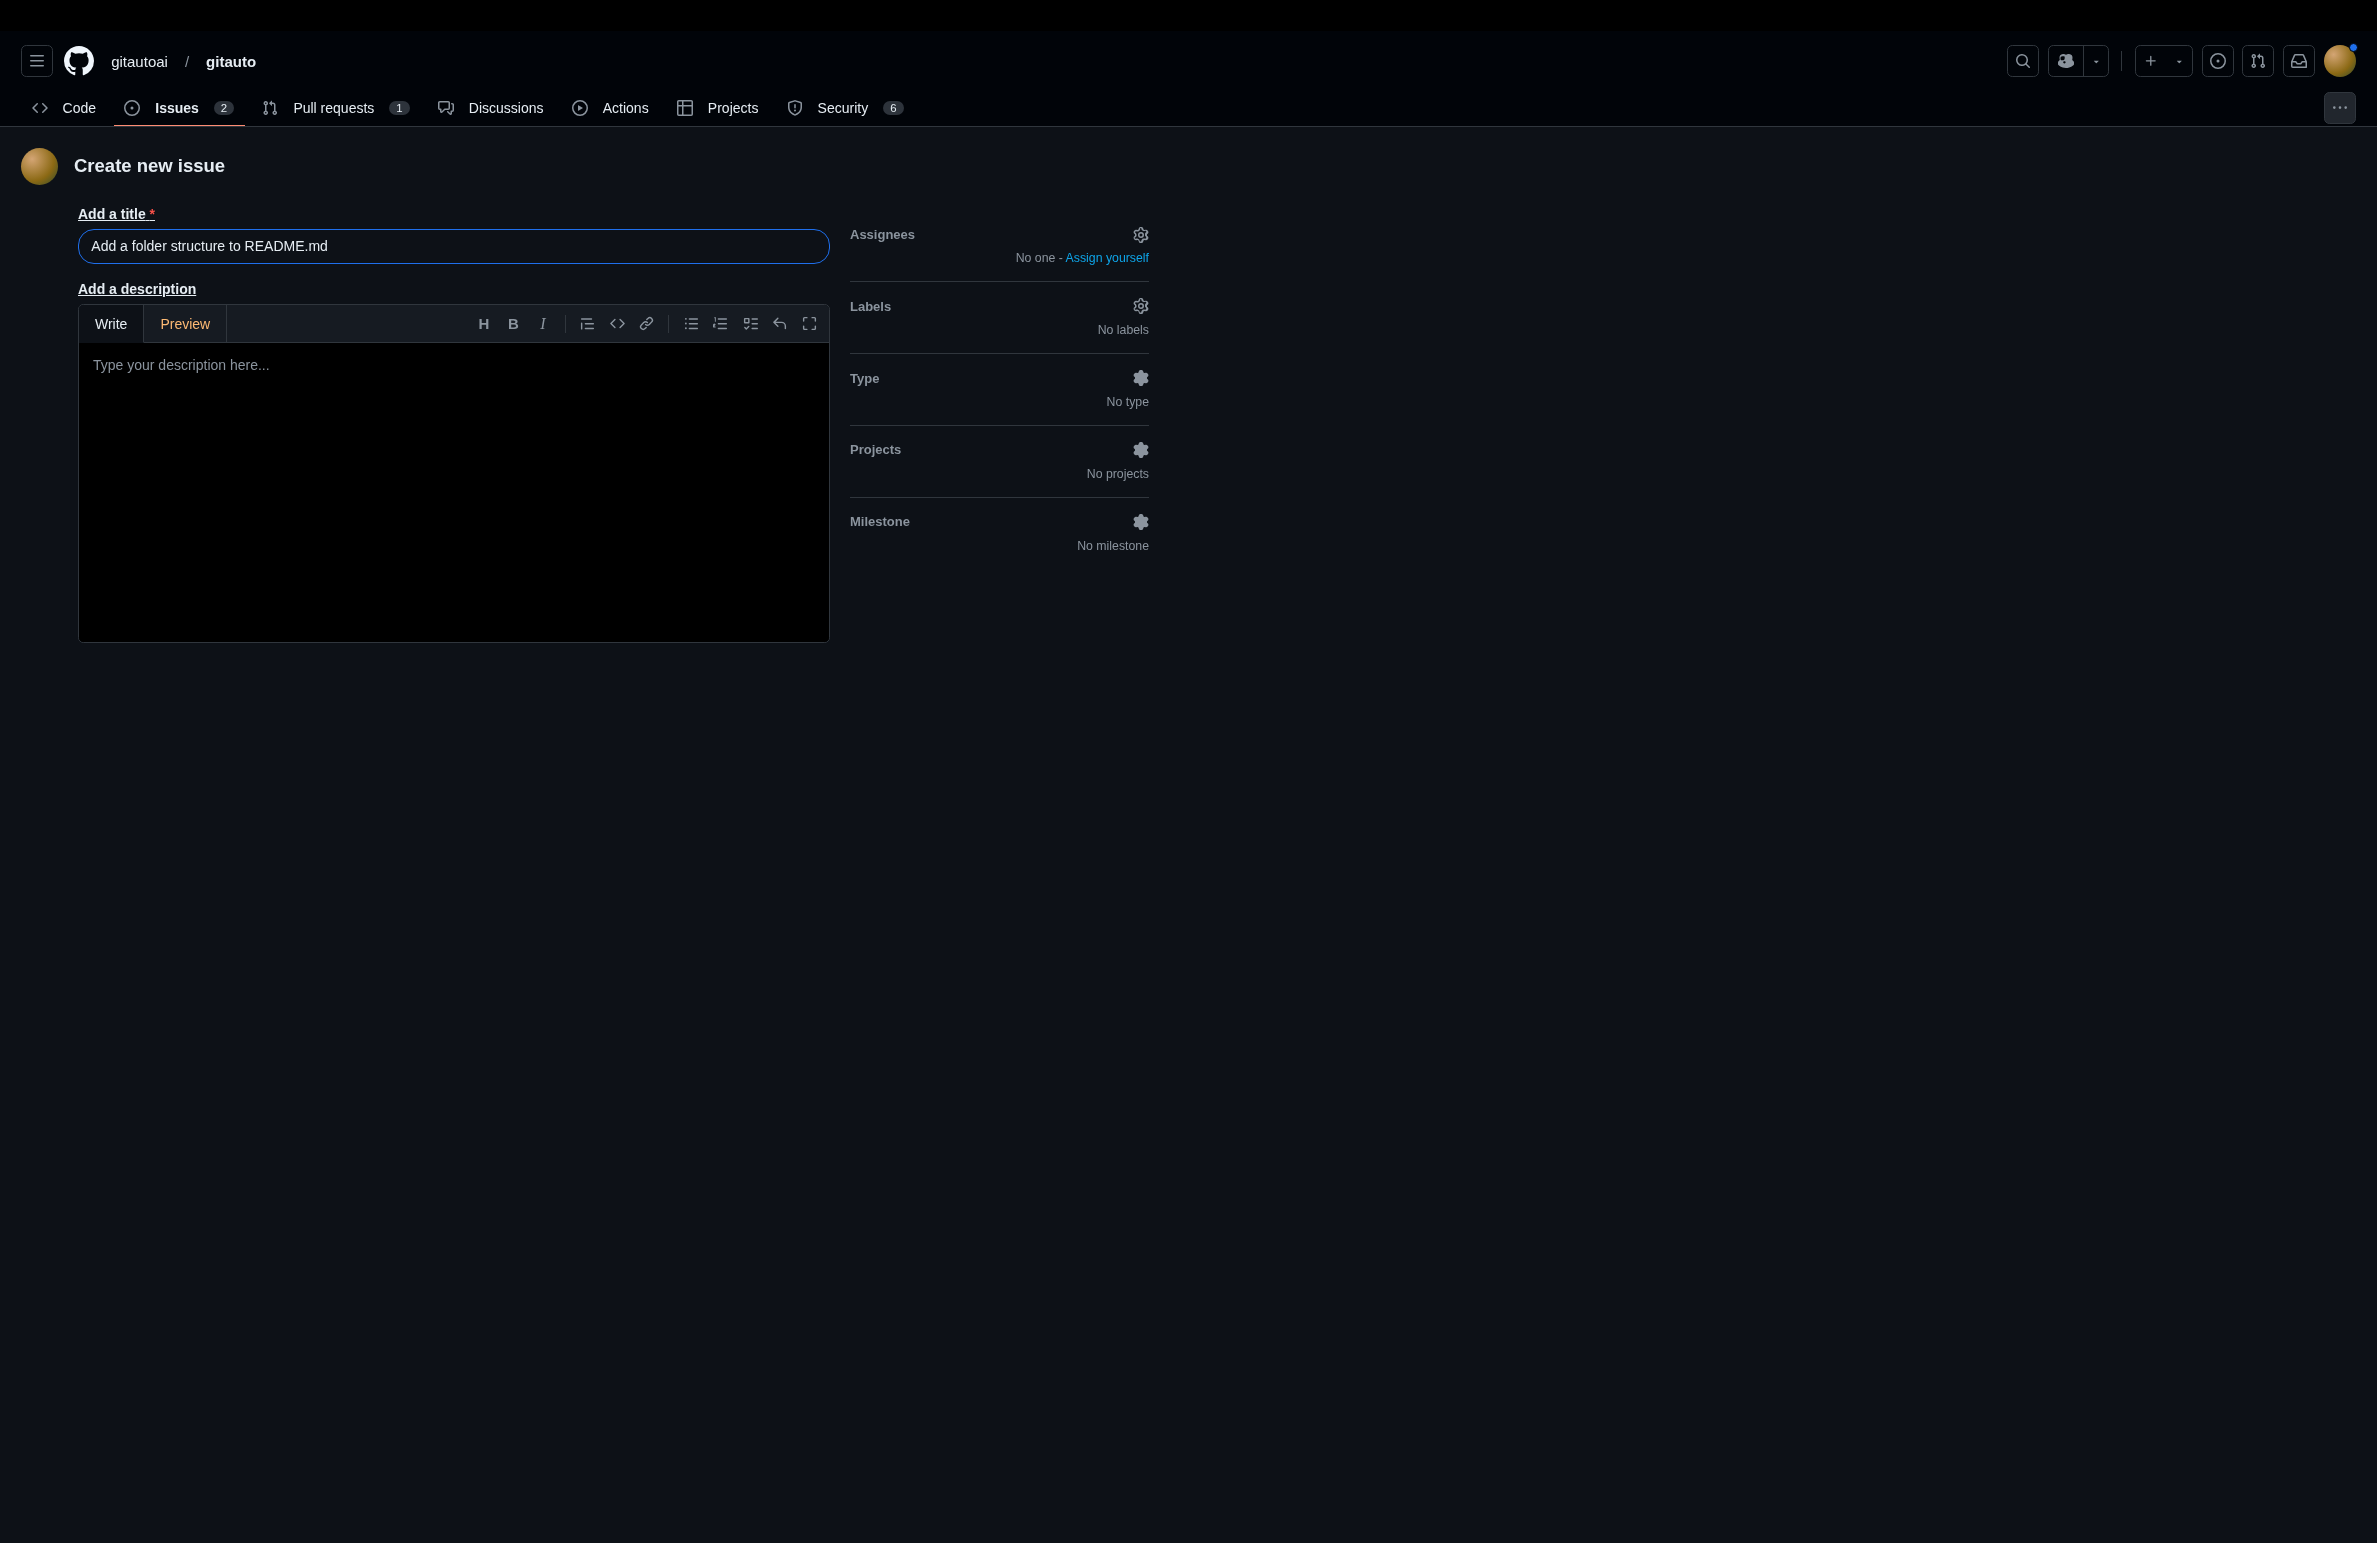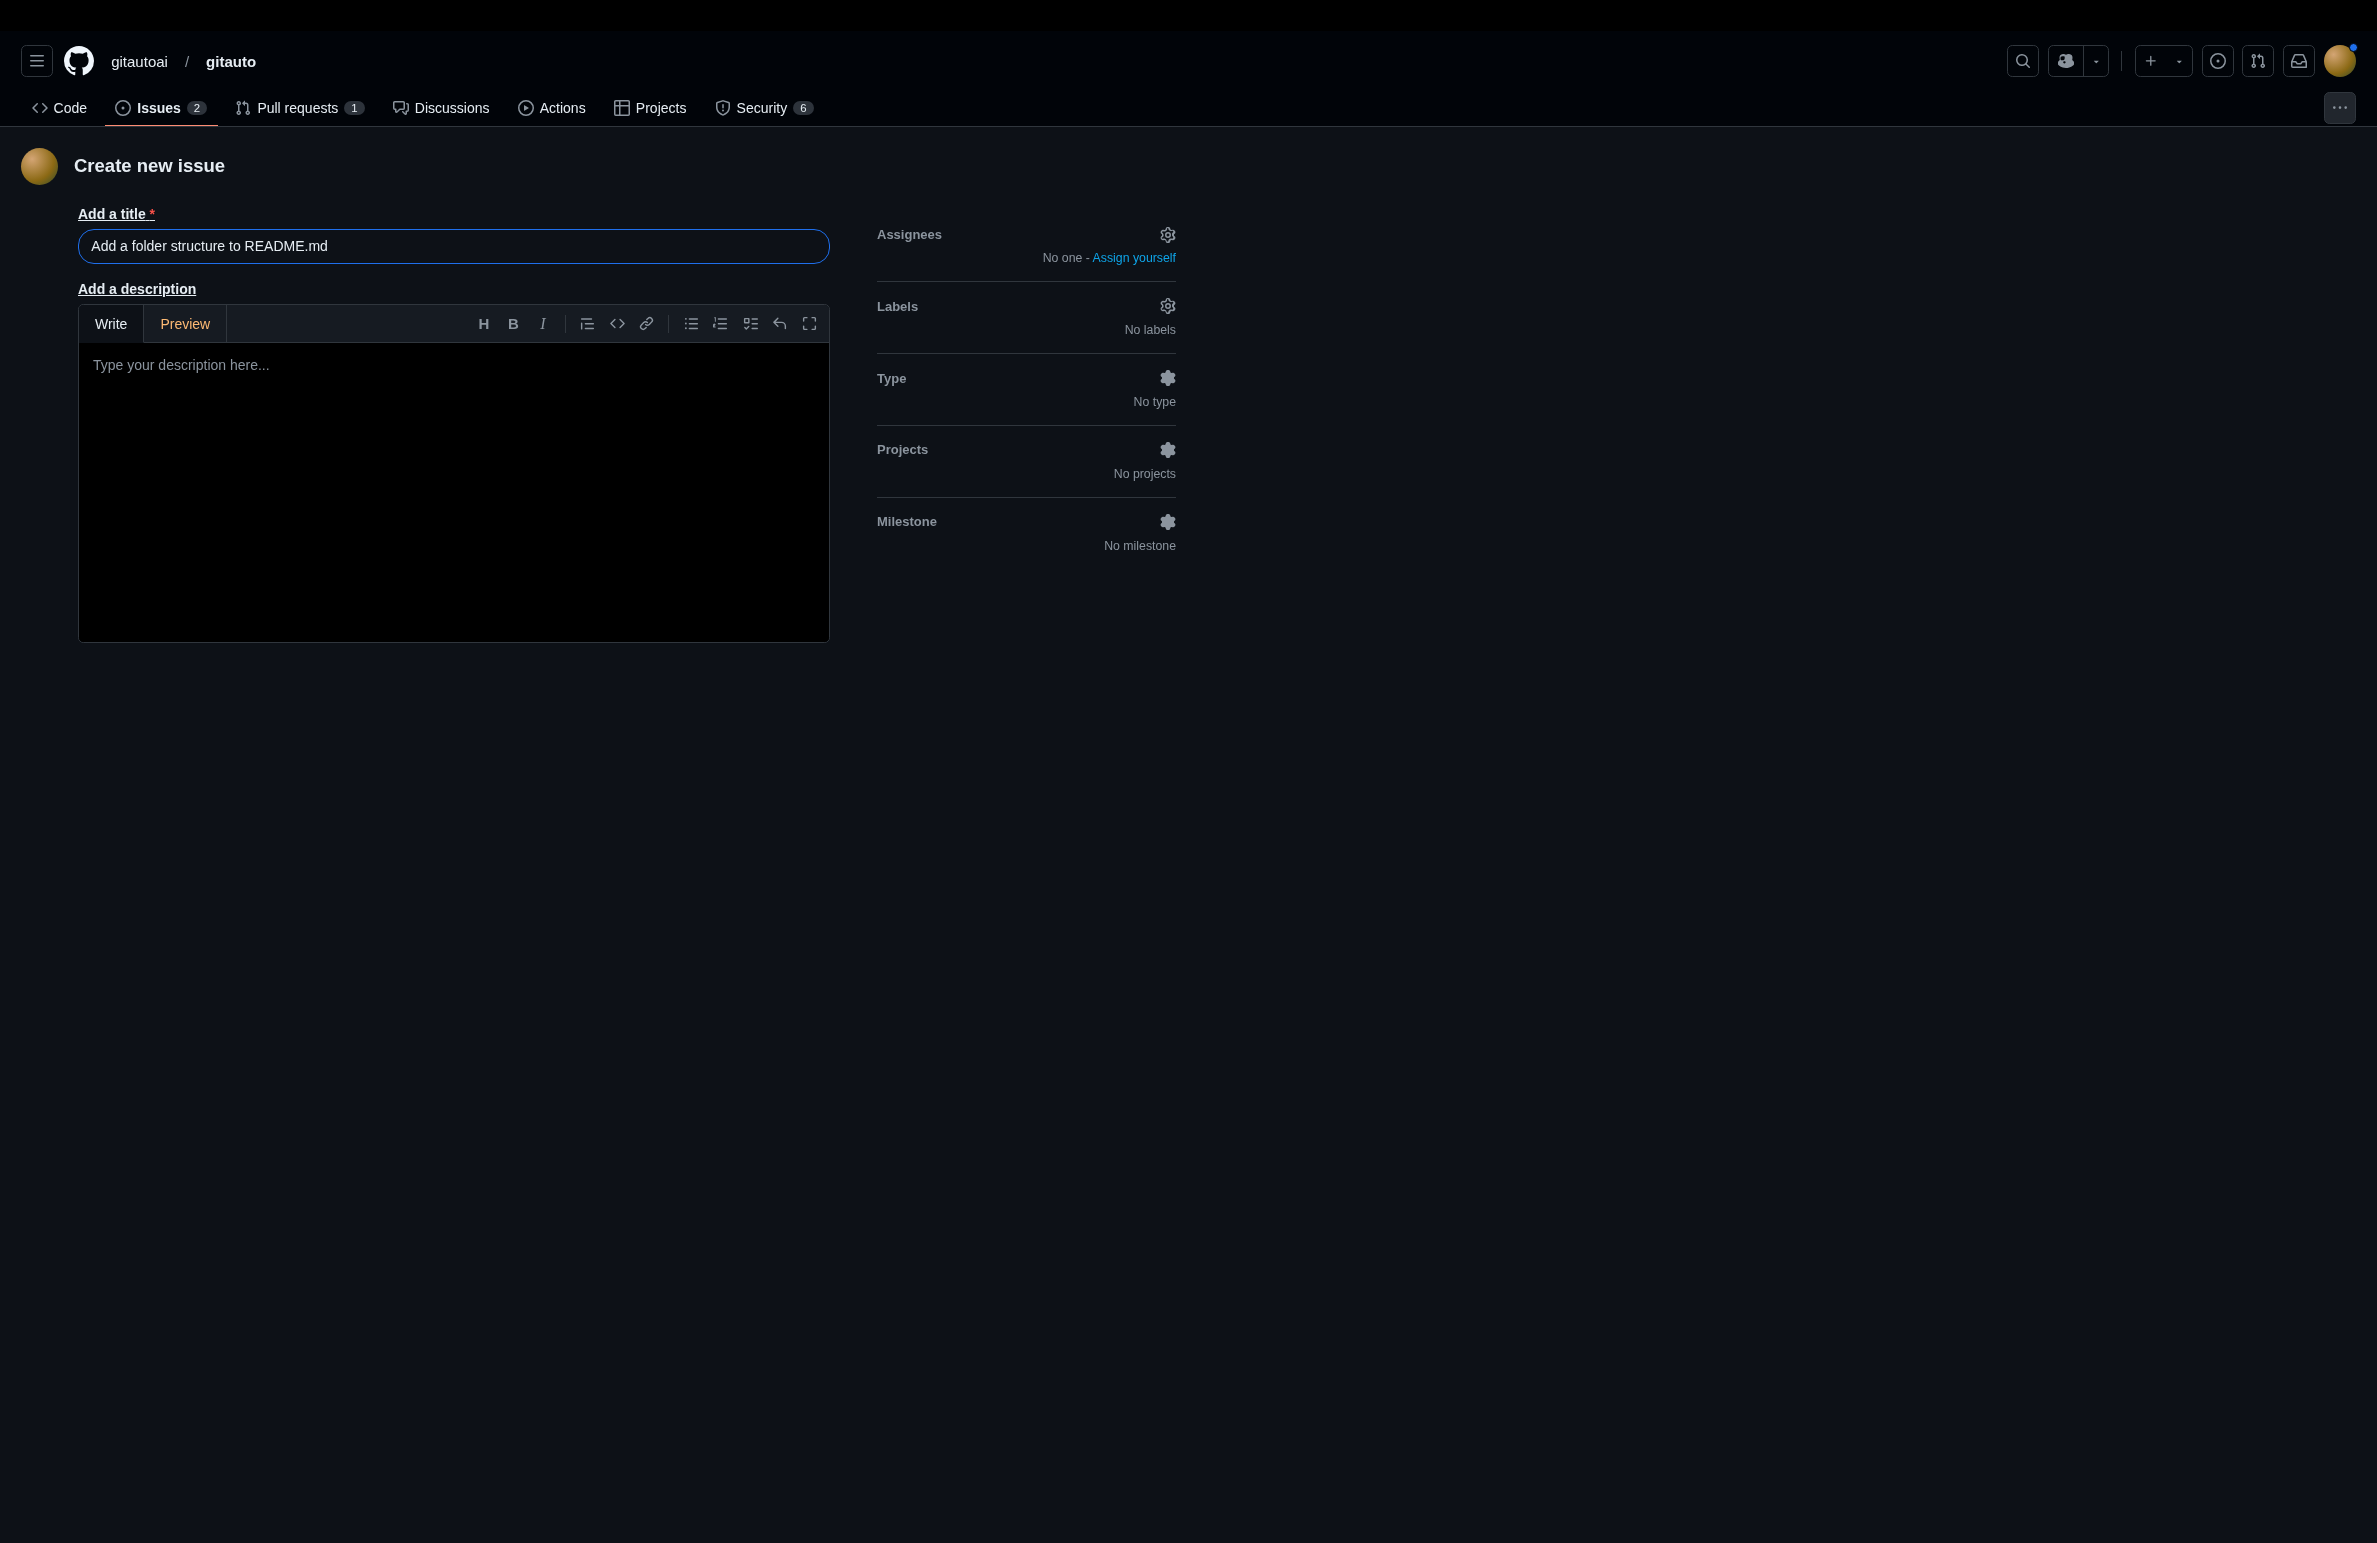--- a/index.html
+++ b/index.html
@@ -150,21 +150,21 @@
       display: flex;
       align-items: center;
       padding: 0 21px;
       border-bottom: 0.9px solid #30363d;
       gap: 7px;
       background: #010409;
     }
     .nav-item {
       display: flex;
       align-items: center;
-      gap: 6px;
+      gap: 15px;
       padding: 8.8px 10.6px;
       color: #e6edf3;
       cursor: pointer;
       font-size: 14px;
       border-bottom: 1.8px solid transparent;
     }
     .nav-item.active {
       border-bottom: 1.8px solid #fd8c73;
       font-weight: 600;
     }
@@ -193,21 +193,21 @@
       background: #21262d;
       display: flex;
       align-items: center;
       justify-content: center;
       cursor: pointer;
       color: #8b949e;
     }
     .main-container {
       display: flex;
       padding: 21px;
-      gap: 47px;
+      gap: 20px;
       max-width: 1231px;
     }
     .main-left {
       flex: 1;
       max-width: 809px;
     }
     .issue-header {
       display: flex;
       align-items: center;
       gap: 16px;

